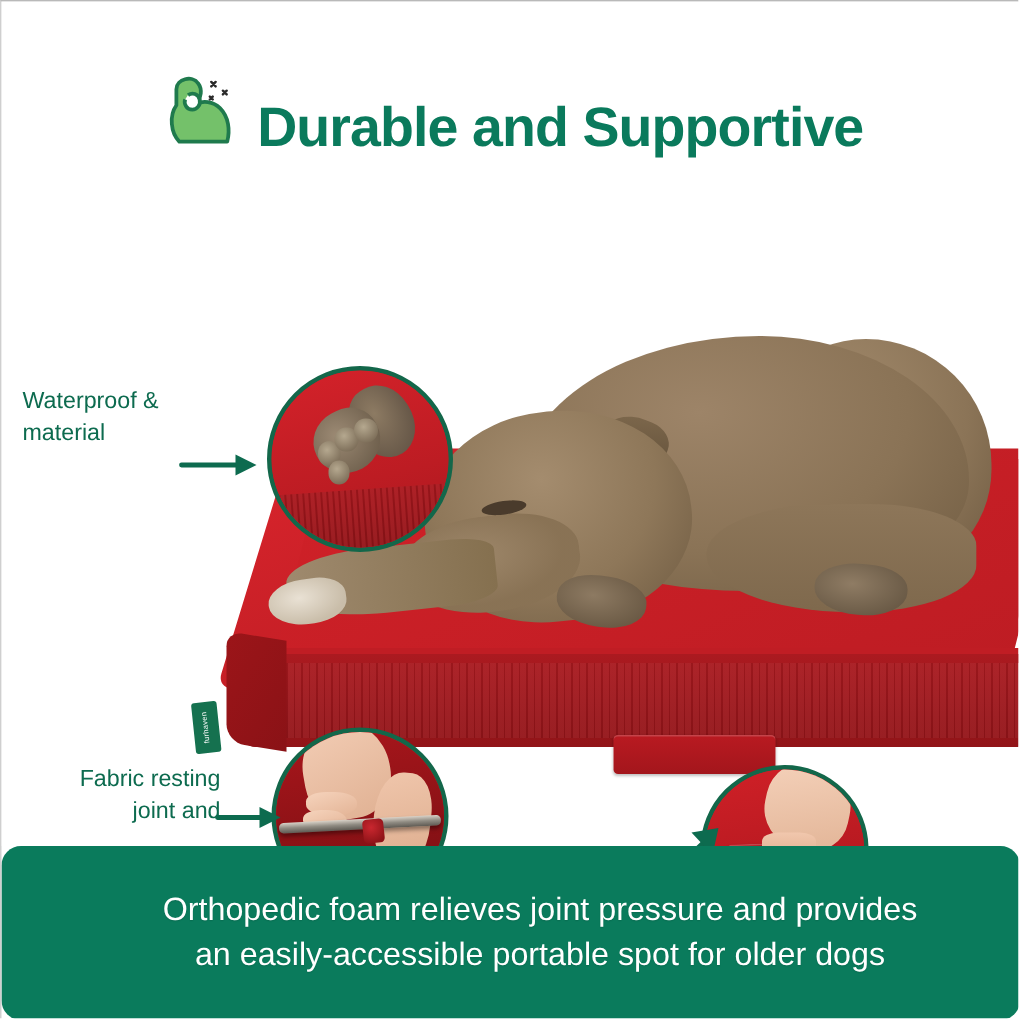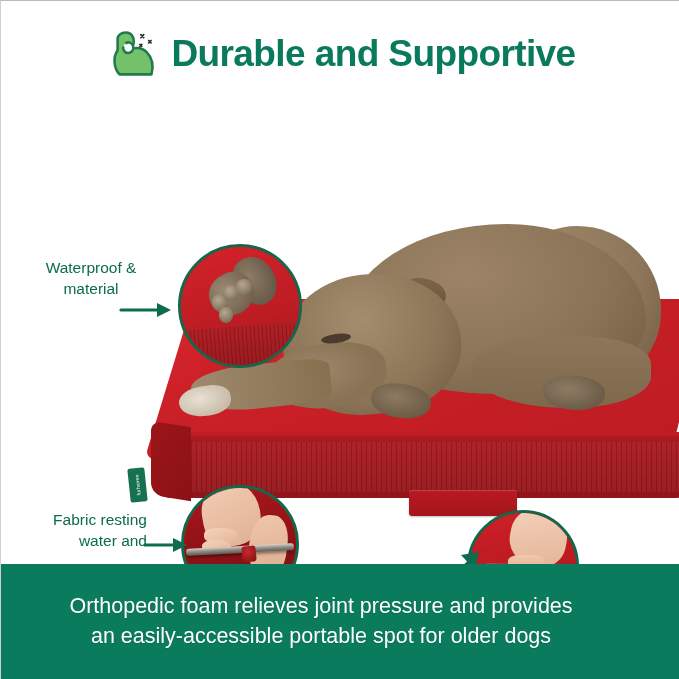--- a/index.html
+++ b/index.html
@@ -14,21 +14,21 @@
     width: 679px; height: 679px;
     background: #ffffff;
     border-top: 1px solid #b9b9b9;
     border-left: 1px solid #cfcfcf;
     overflow: hidden;
   }
 
   
   #header {
     position: absolute; left: 0; top: 0; width: 679px; height: 105px;
-    display: flex; align-items: center; justify-content: center; gap: 4px;
+    display: flex; align-items: flex-end; justify-content: center; gap: 4px;
     background: #ffffff;
   }
   #bicep-icon { width: 62px; height: 62px; flex: none; margin-top: 2px; }
   #title {
     font-size: 37px; font-weight: bold; color: #0a7a5c;
     letter-spacing: -0.6px; white-space: nowrap;
   }
 
   
   #stage {
@@ -225,34 +225,34 @@
     border-radius: 44% 50% 40% 46%; transform: rotate(12deg); }
   .hnd-fingers { position:absolute; left:36%; top:40%; width:34%; height:18%;
     background: linear-gradient(180deg,#f1c7ad 0%, #dfae8e 100%);
     border-radius: 30% 30% 46% 46%; }
 
   
   .callout-text {
     position: absolute; color: #0d6b4f;
     font-size: 15.5px; line-height: 1.33; font-weight: normal;
   }
-  #label-material { left: 14px; top: 152px; width: 152px; text-align: center; }
+  #label-material { left: 14px; top: 152px; width: 152px; text-align: left; }
   #label-zipper   { left: 6px;  top: 404px; width: 140px; text-align: right; }
   #label-handle   { left: 318px; top: 455px; width: 130px; text-align: center; font-weight: bold; }
 
   .arrow { position: absolute; }
   #arrow-material { left: 118px; top: 195px; }
   #arrow-zipper   { left: 142px; top: 430px; }
   #arrow-handle   { left: 438px; top: 443px; }
 
   
   #banner {
     position: absolute; left: 0; top: 563px; width: 679px; height: 116px;
     background: #0a7b5c;
-    display: flex; align-items: center; justify-content: flex-start;
+    display: flex; align-items: center; justify-content: flex-end; border-radius: 13px;
   }
   #banner-text {
     color: #ffffff; font-size: 21.5px; line-height: 1.38;
     text-align: center; width: 640px; font-weight: normal;
     text-shadow: 0 1px 1px rgba(0,0,0,.12);
   }
 </style>
 </head>
 <body>
 
@@ -344,21 +344,21 @@
       <div>Waterproof &amp;</div>
       <div>material</div>
     </div>
     <svg class="arrow" id="arrow-material" width="56" height="18" viewBox="0 0 56 18">
       <path d="M2 9 H40" stroke="#0d6b4f" stroke-width="3.2" stroke-linecap="round" fill="none"></path>
       <path d="M38 2 L52 9 L38 16 Z" fill="#0d6b4f"></path>
     </svg>
 
     <div class="callout-text" id="label-zipper">
       <div>Fabric resting</div>
-      <div>water and</div>
+      <div>joint and</div>
     </div>
     <svg class="arrow" id="arrow-zipper" width="48" height="18" viewBox="0 0 48 18">
       <path d="M2 9 H32" stroke="#0d6b4f" stroke-width="3.2" stroke-linecap="round" fill="none"></path>
       <path d="M30 2 L44 9 L30 16 Z" fill="#0d6b4f"></path>
     </svg>
 
     <div class="callout-text" id="label-handle">
       <div>Easily portable</div>
 
     </div>

